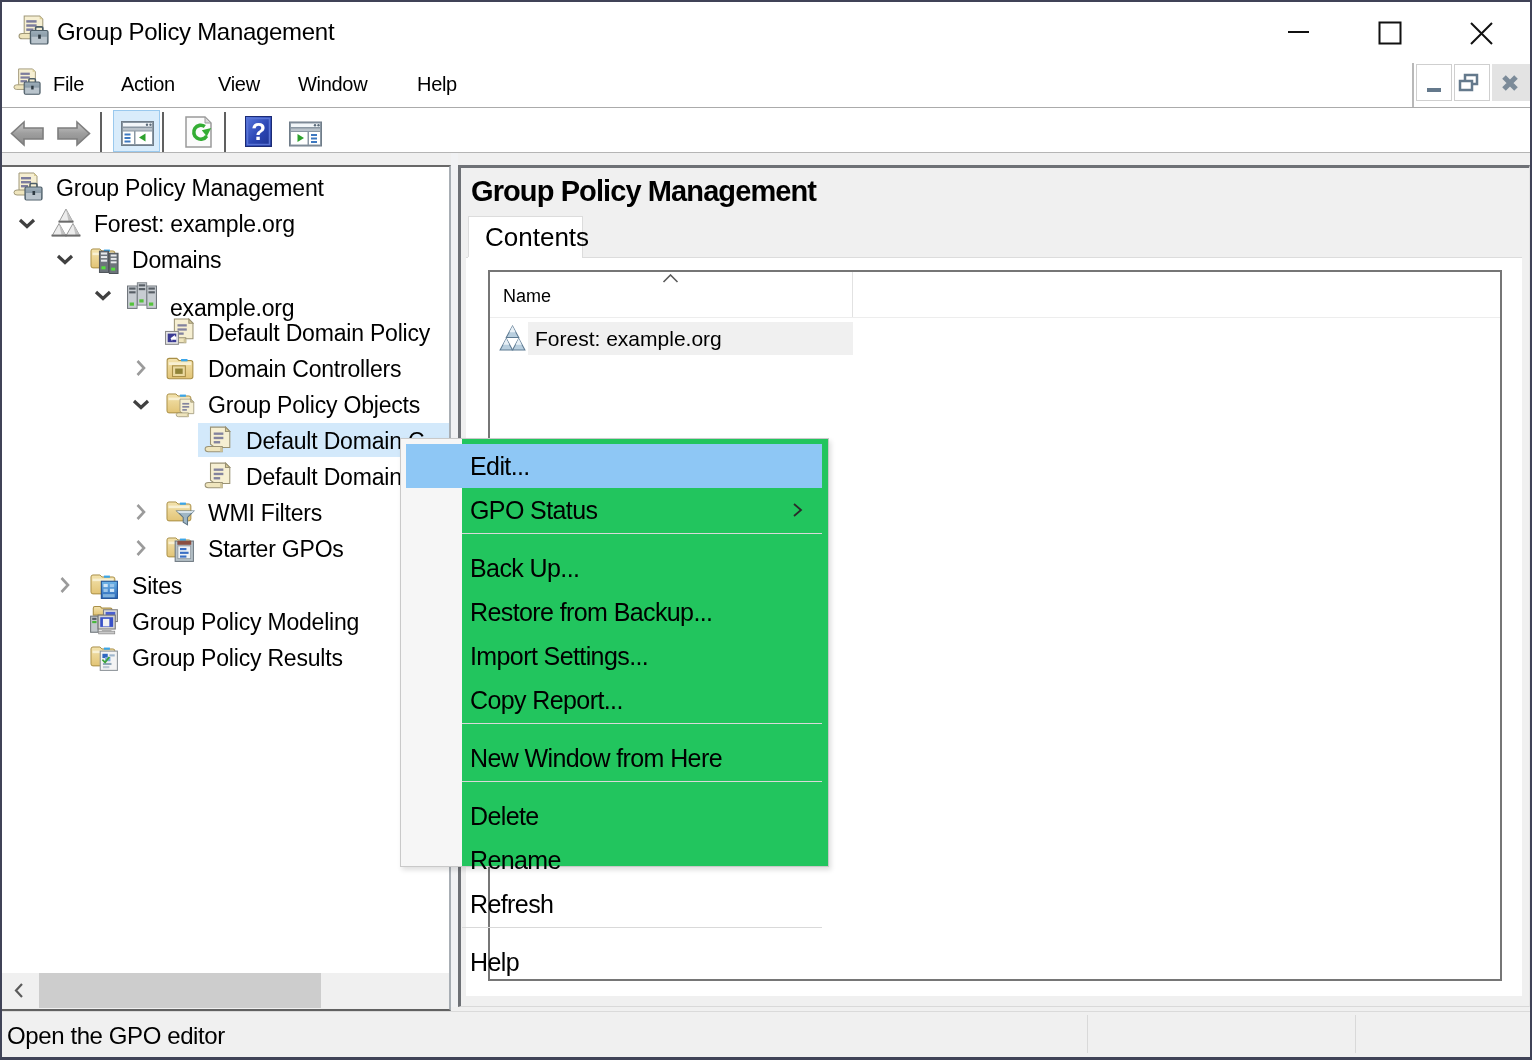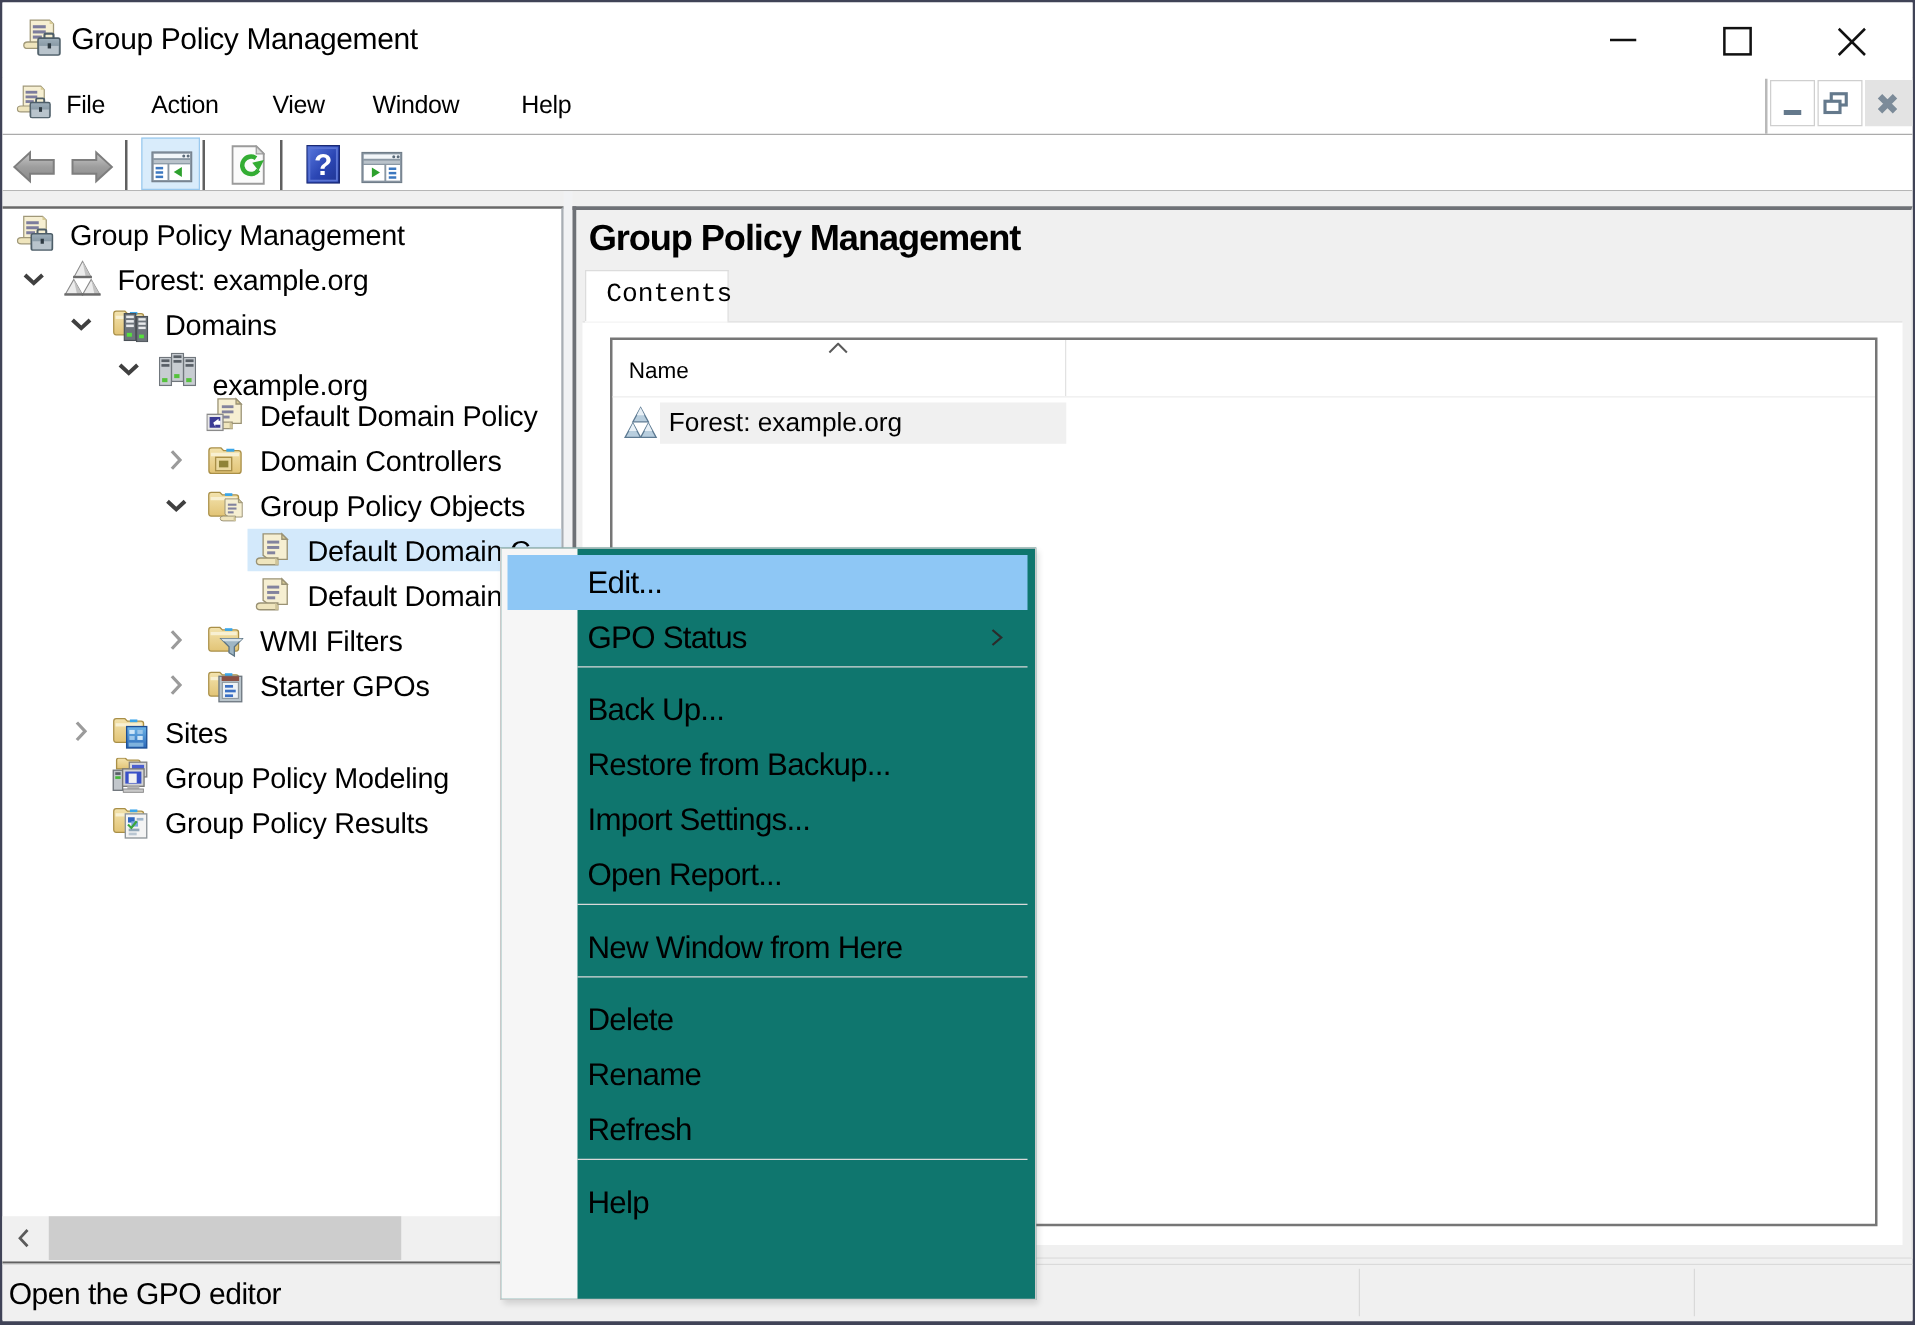--- a/index.html
+++ b/index.html
@@ -24,21 +24,21 @@
           border-top:3px solid #6e7176;border-left:3px solid #6e7176;border-right:1px solid #e6e6e6;border-bottom:1px solid #d9d9d9;box-sizing:border-box;}
   #botgray{position:absolute;left:451px;top:1007px;right:2px;height:4px;background:#f0f0f0;}
   #statusbar{position:absolute;left:2px;top:1011px;right:2px;height:46px;background:#f0f0f0;
              border-top:1px solid #dadada;box-sizing:border-box;}
   .ssep{position:absolute;top:1015px;width:1px;height:38px;background:#d9d9d9;}
   .mi{position:absolute;top:0;height:45px;line-height:45px;font-size:20px;letter-spacing:-0.3px;}
   .tb-sep{position:absolute;top:4px;width:2px;height:40px;background:#606060;}
   .tlab{position:absolute;white-space:pre;line-height:36px;font-size:23px;letter-spacing:-0.2px;}
   .ticon{position:absolute;width:30px;height:30px;}
   
-  #ctx{position:absolute;left:400px;top:438px;width:429px;height:602px;background:#0f766e;
+  #ctx{position:absolute;left:400px;top:438px;width:429px;height:429px;background:#22c55e;
        border:1px solid #c9c9c9;box-sizing:border-box;box-shadow:2px 3px 5px rgba(0,0,0,0.13);
        padding:5px 0;font-size:25px;letter-spacing:-0.6px;}
   #ctxgut{position:absolute;left:0;top:0;width:61px;height:100%;background:#f6f6f6;}
   .ci{position:relative;height:44px;line-height:44px;padding-left:64px;margin:0 6px 0 5px;color:#000;}
   .csep{height:1px;background:#d9d9d9;margin:0.5px 6px 12.5px 61px;}
   .ci.hl{background:#8ec7f5;}
 </style>
 </head>
 <body>
 <div id="frame"></div>
@@ -384,21 +384,21 @@
 <div class="tlab" style="left:132px;top:640px">Group Policy Results</div>
 <div class="abs" style="left:2px;top:973px;width:447px;height:36px;background:#f0f0f0"></div>
 <svg class="abs" style="left:13px;top:982px" width="12" height="17" viewBox="0 0 12 17">
     <path d="M9 2 L3 8.5 L9 15" fill="none" stroke="#5b5b5b" stroke-width="2.2"></path>
   </svg>
 <div class="abs" style="left:39px;top:973px;width:282px;height:35px;background:#cdcdcd"></div>
 
 <div class="txt" style="left:471px;top:176px;font-size:29px;font-weight:bold;line-height:30px;letter-spacing:-0.9px;">Group Policy Management</div>
 
 <div class="abs" style="left:468px;top:216px;width:115px;height:42px;background:#fff;border:1px solid #dcdcdc;border-bottom:none;box-sizing:border-box"></div>
-<div class="txt" style="left:485px;top:216px;height:42px;line-height:42px;font-size:21px;font-family:Liberation Mono, monospace;">Contents</div>
+<div class="txt" style="left:485px;top:216px;height:42px;line-height:42px;font-size:26px;">Contents</div>
 <div class="abs" style="left:466px;top:257px;width:1056px;height:739px;background:#fff;border-top:1px solid #dcdcdc;box-sizing:border-box"></div>
 <div class="abs" style="left:468px;top:257px;width:114px;height:1px;background:#fff"></div>
 
 <div class="abs" style="left:488px;top:270px;width:1014px;height:711px;background:#fff;border:2px solid #767676;box-sizing:border-box"></div>
 
 <div class="abs" style="left:852px;top:272px;width:1px;height:45px;background:#e2e2e2"></div>
 <div class="abs" style="left:490px;top:317px;width:1010px;height:1px;background:#ededed"></div>
 <svg class="abs" style="left:662px;top:274px" width="17" height="9" viewBox="0 0 17 9">
     <path d="M1.5 8 L8.5 1 L15.5 8" fill="none" stroke="#5a5a5a" stroke-width="1.6"></path>
   </svg>
@@ -413,21 +413,21 @@
 <div id="ctx">
     <div id="ctxgut"></div>
   <div class="ci hl">Edit...</div>
   <div class="ci">GPO Status<svg style="position:absolute;right:19px;top:14px" width="11" height="16" viewBox="0 0 11 16">
         <path d="M2 2 L9 8 L2 14" fill="none" stroke="#2b2b2b" stroke-width="1.8"></path>
       </svg></div>
   <div class="csep"></div>
   <div class="ci">Back Up...</div>
   <div class="ci">Restore from Backup...</div>
   <div class="ci">Import Settings...</div>
-  <div class="ci">Open Report...</div>
+  <div class="ci">Copy Report...</div>
   <div class="csep"></div>
   <div class="ci">New Window from Here</div>
   <div class="csep"></div>
   <div class="ci">Delete</div>
   <div class="ci">Rename</div>
   <div class="ci">Refresh</div>
   <div class="csep"></div>
   <div class="ci">Help</div>
 </div>
 

